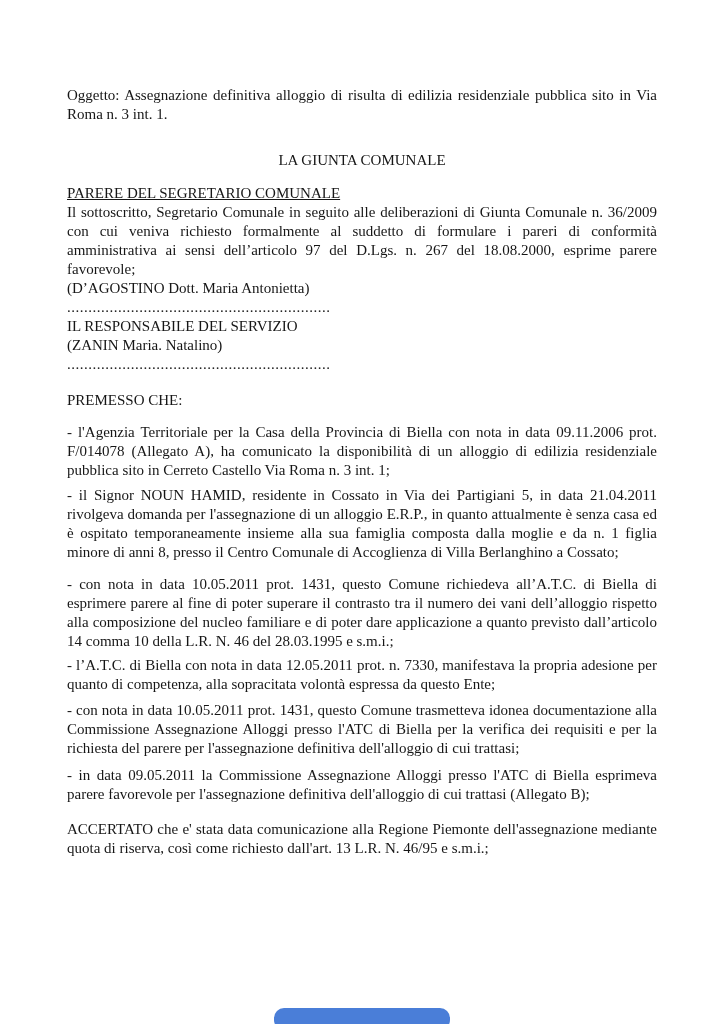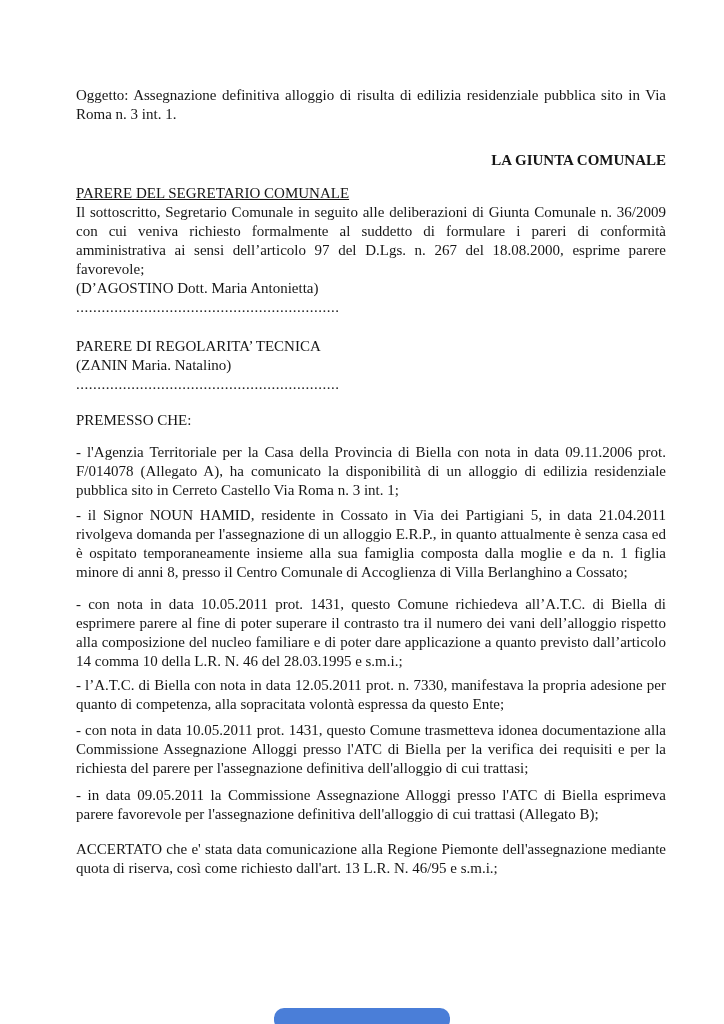--- a/index.html
+++ b/index.html
@@ -13,38 +13,37 @@
     height: 1024px;
     background: #ffffff;
     overflow: hidden;
     font-family: "Liberation Serif", "DejaVu Serif", serif;
     font-size: 15px;
     line-height: 19px;
     color: #161616;
   }
   .content {
     position: absolute;
-    left: 76px;
+    left: 67px;
     top: 0;
     width: 590px;
   }
   .content p {
     margin: 0;
     padding: 0;
   }
   .para {
     text-align: justify;
   }
   .line {
     text-align: left;
     white-space: nowrap;
   }
   .centered {
-    text-align: right;
-    font-weight: bold;
+    text-align: center;
   }
   .dots {
     letter-spacing: 0.5px;
     color: #222222;
   }
   
   .subject       { margin-top: 86px !important; }
   .giunta        { margin-top: 27px !important; }
   .sec-title     { margin-top: 14px !important; text-decoration: underline; }
   .tech-title    { margin-top: 20px !important; }
@@ -80,21 +79,21 @@
     <p class="centered giunta">LA GIUNTA COMUNALE</p>
 
     <div>
       <p class="line sec-title">PARERE DEL SEGRETARIO COMUNALE</p>
       <p class="para">Il sottoscritto,  Segretario Comunale in seguito alle deliberazioni di Giunta Comunale n. 36/2009 con cui veniva richiesto formalmente al suddetto di formulare i pareri di conformità amministrativa ai sensi dell’articolo 97 del D.Lgs. n. 267 del 18.08.2000, esprime parere favorevole;</p>
       <p class="line">(D’AGOSTINO Dott. Maria Antonietta)</p>
       <p class="line dots">..............................................................</p>
     </div>
 
     <div>
-      <p class="line tech-title">PARERE DI REGOLARITA’ TECNICA</p>
+      <p class="line">IL RESPONSABILE DEL SERVIZIO</p>
       <p class="line">(ZANIN Maria. Natalino)</p>
       <p class="line dots">..............................................................</p>
     </div>
 
     <p class="line premesso">PREMESSO CHE:</p>
 
     <p class="para b1">- l'Agenzia  Territoriale per la Casa della Provincia di Biella con nota  in data 09.11.2006  prot. F/014078 (Allegato A), ha comunicato la disponibilità di un  alloggio di edilizia residenziale pubblica sito in Cerreto Castello  Via  Roma n. 3 int. 1;</p>
 
     <p class="para b2">- il Signor NOUN HAMID, residente in Cossato in Via dei Partigiani 5, in data 21.04.2011 rivolgeva  domanda per l'assegnazione di  un alloggio E.R.P., in quanto attualmente è senza casa ed è ospitato temporaneamente insieme alla sua famiglia composta dalla moglie e da n. 1 figlia minore di anni 8,  presso il Centro Comunale di Accoglienza di Villa Berlanghino a Cossato;</p>
 

